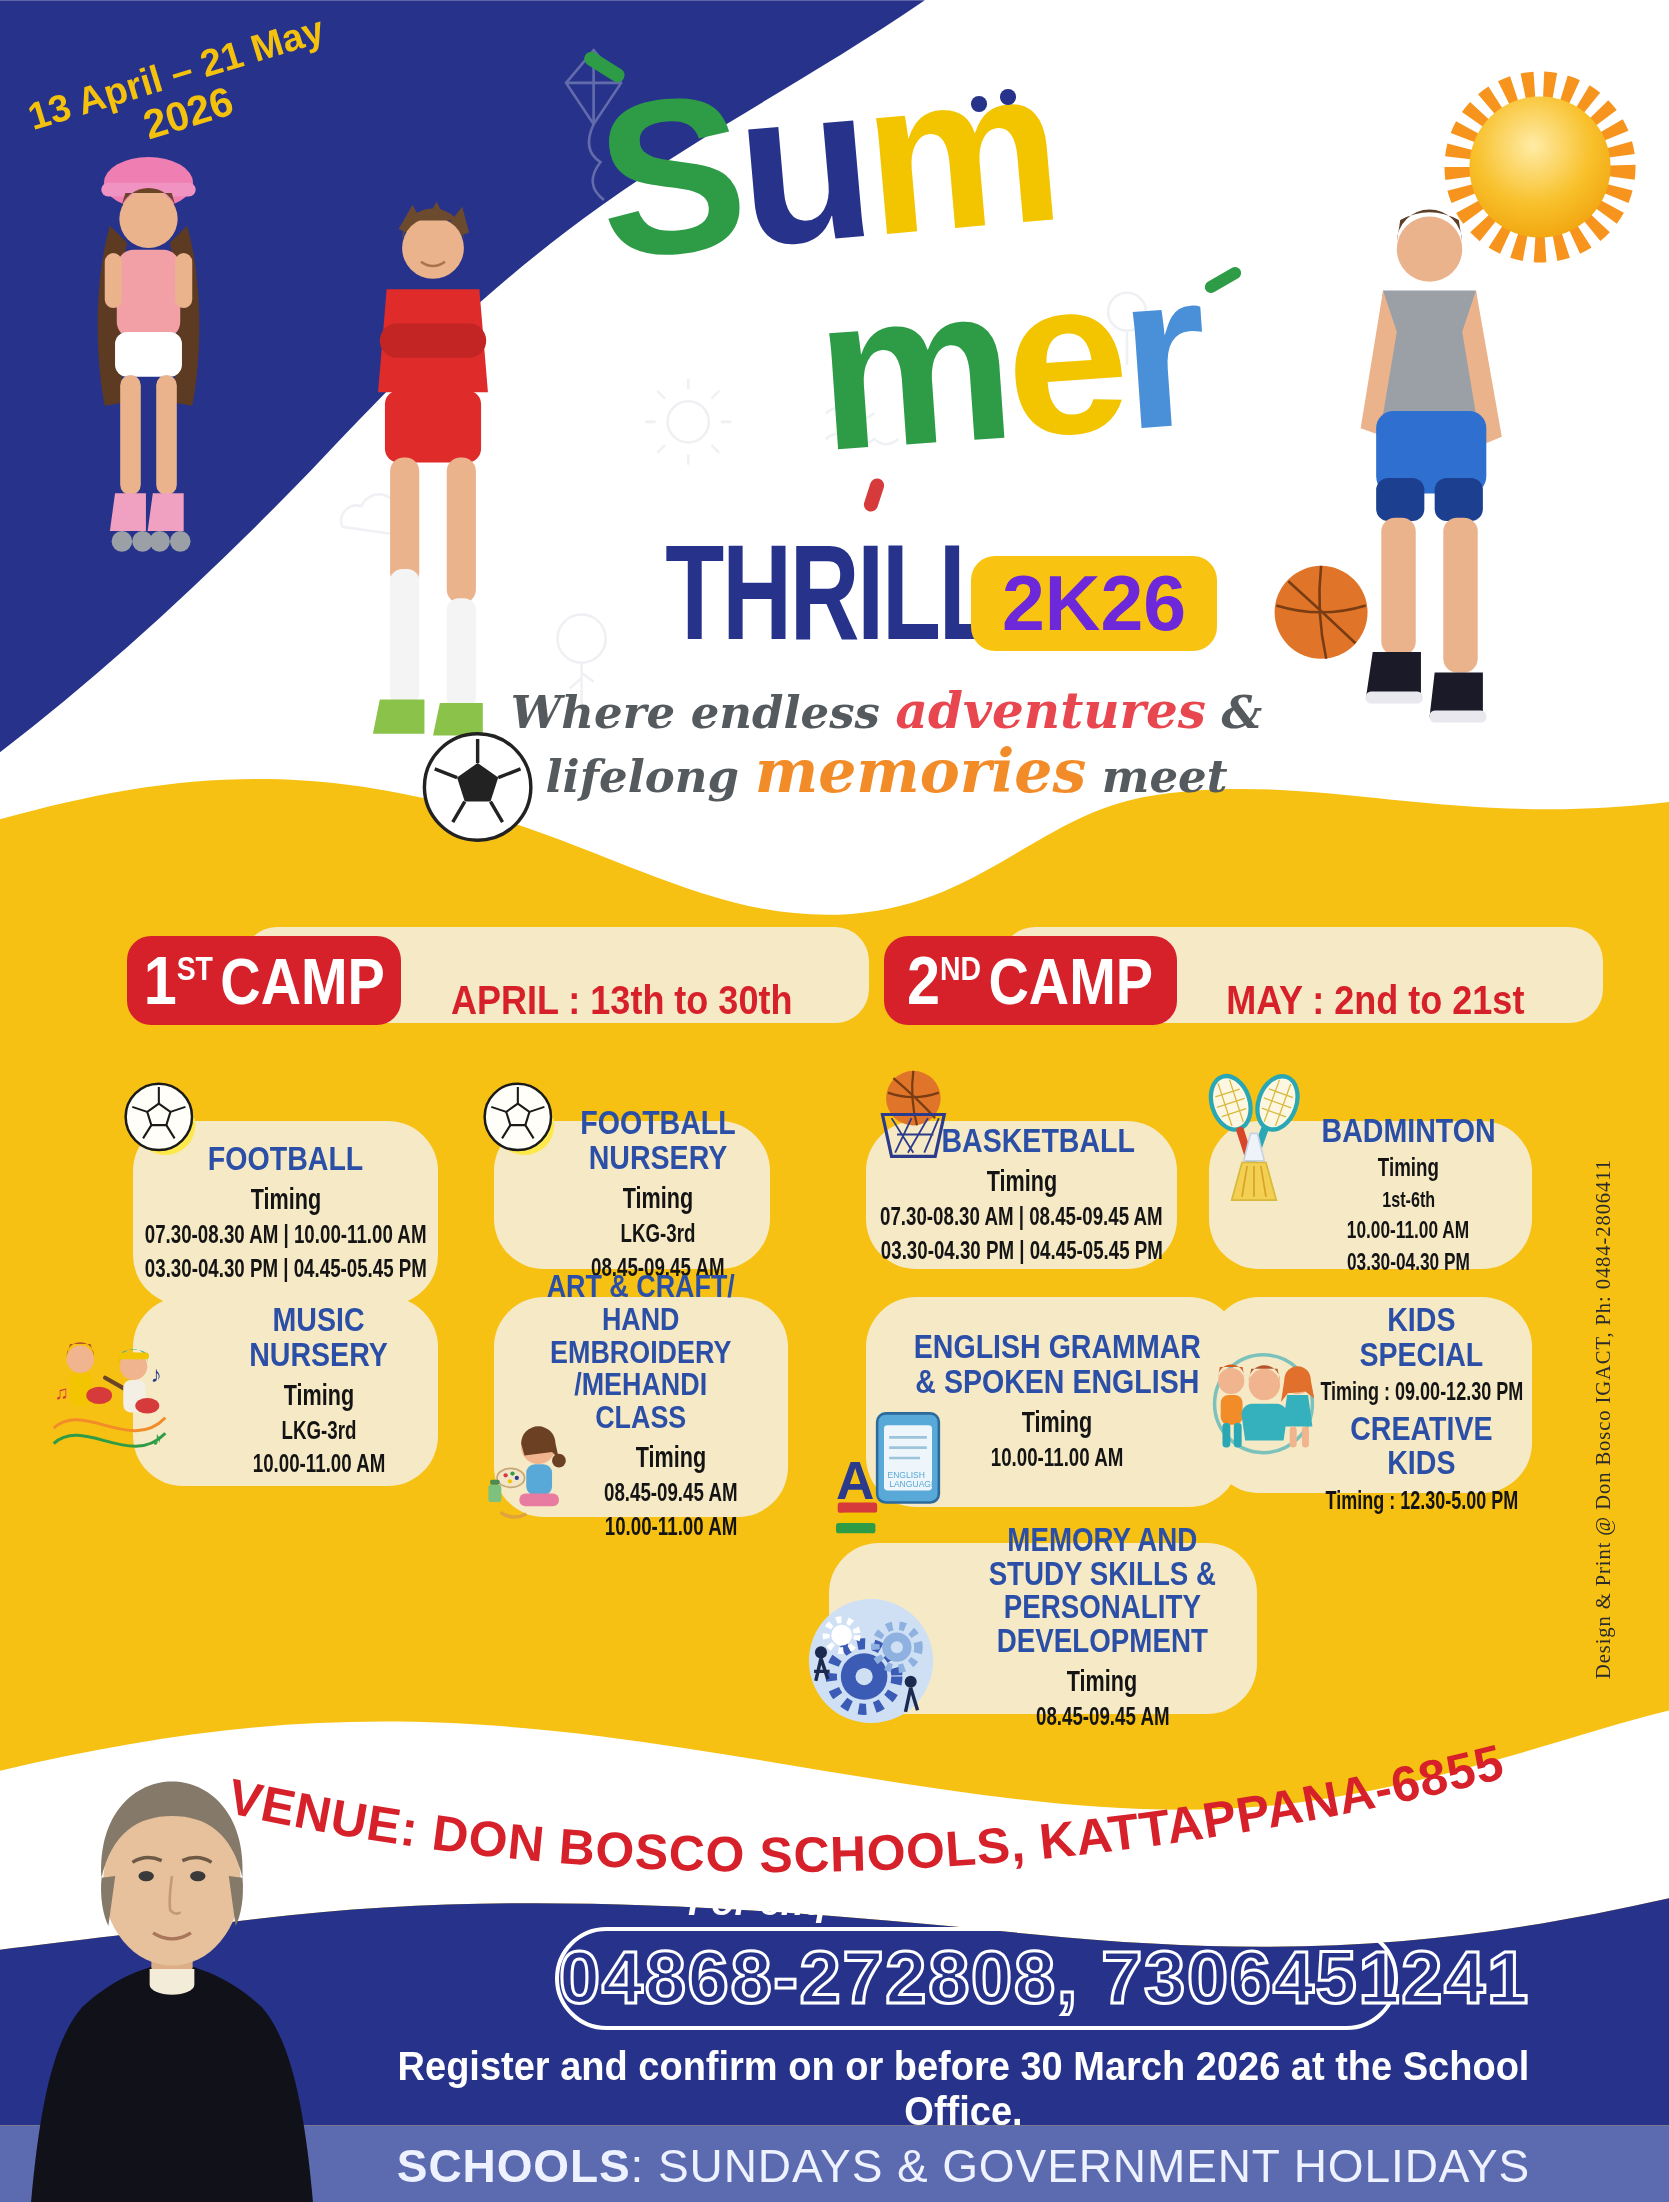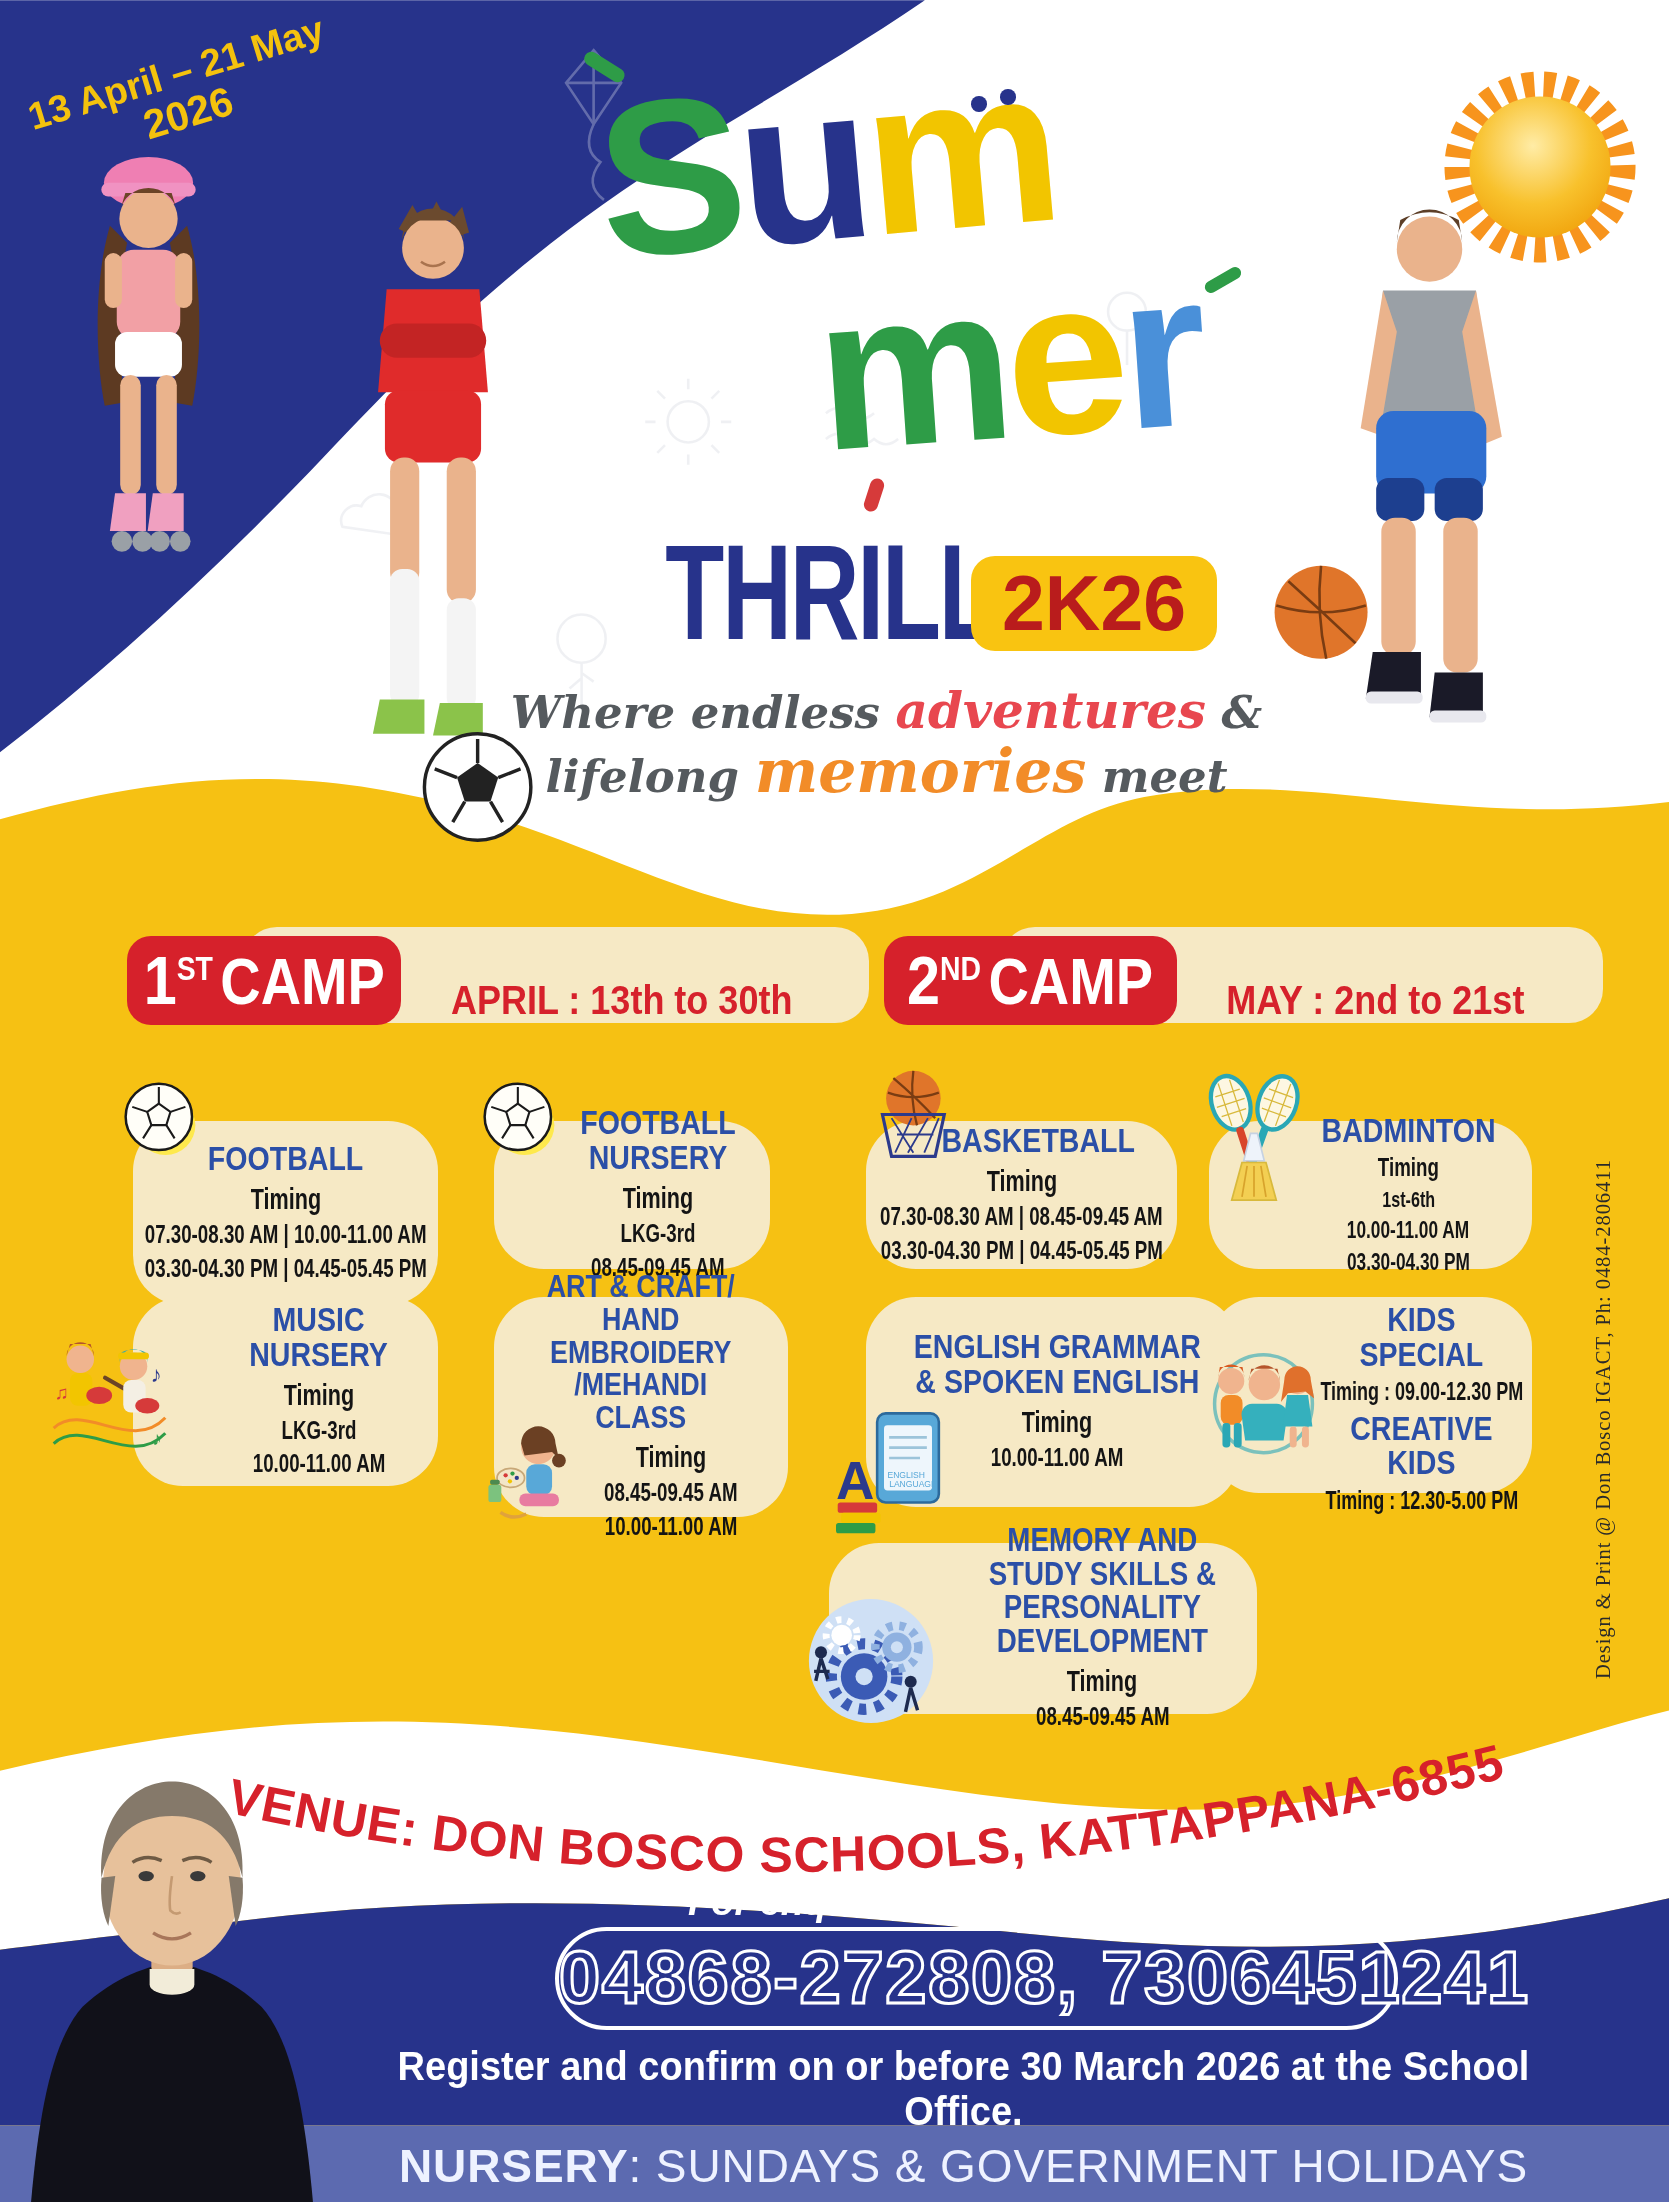--- a/index.html
+++ b/index.html
@@ -25,21 +25,21 @@
   .lc-sky{color:#4a90d9;}
   .accent{position:absolute;border-radius:50%;}
   .thrill{
     left:551px;top:535px;width:559px;text-align:center;color:#27338b;
     font-size:115px;font-weight:700;letter-spacing:-2.6px;
     transform:scale(.84,1.18);line-height:1;
   }
   .badge-2k26{
     left:971px;top:556px;width:246px;height:95px;background:#f9c411;
     border-radius:24px;text-align:center;line-height:95px;
-    font-size:77px;font-weight:700;color:#b91c1c;letter-spacing:0px;
+    font-size:77px;font-weight:700;color:#6d28d9;letter-spacing:0px;
   }
   .tagline{width:757px;left:508px;text-align:center;
     font-family:"DejaVu Serif",serif;font-style:italic;font-weight:700;color:#555a5e;}
   .tagline-1{top:681px;font-size:45px;}
   .tagline-2{top:736px;font-size:45px;}
   .tg-adv{color:#e8474f;font-size:50px;}
   .tg-mem{color:#f28c28;font-size:60px;}
   
   .camp-cream{
     background:#f6e9c5;border-radius:34px;height:96px;
@@ -425,16 +425,16 @@
   <ellipse cx="230" cy="150" rx="9" ry="6" fill="#3a3a3a"></ellipse>
   <path d="M154,134 q16,-10 34,-2 M212,132 q18,-8 34,2" stroke="#6e5a44" stroke-width="4" fill="none"></path>
   <path d="M200,150 q-4,28 -2,40 q6,6 12,2" stroke="#c49a72" stroke-width="3" fill="none"></path>
   <path d="M178,216 q22,14 44,0" stroke="#a8765a" stroke-width="4" fill="none"></path>
 </svg>
 
 <div class="abs enquiries">For enquiries and registration:</div>
 <div class="abs phone-pill">04868-272808, 7306451241</div>
 <div class="abs register-line">Register and confirm on or before 30 March 2026 at the School Office.</div>
 <div class="abs holidays-line">
-  <span class="holidays-label">NURSERY</span><span>: SUNDAYS &amp; GOVERNMENT HOLIDAYS</span>
+  <span class="holidays-label">SCHOOLS</span><span>: SUNDAYS &amp; GOVERNMENT HOLIDAYS</span>
 </div>
 <div class="abs credit-vertical">Design &amp; Print @ Don Bosco IGACT, Ph: 0484-2806411</div>
 
 
 </body></html>

